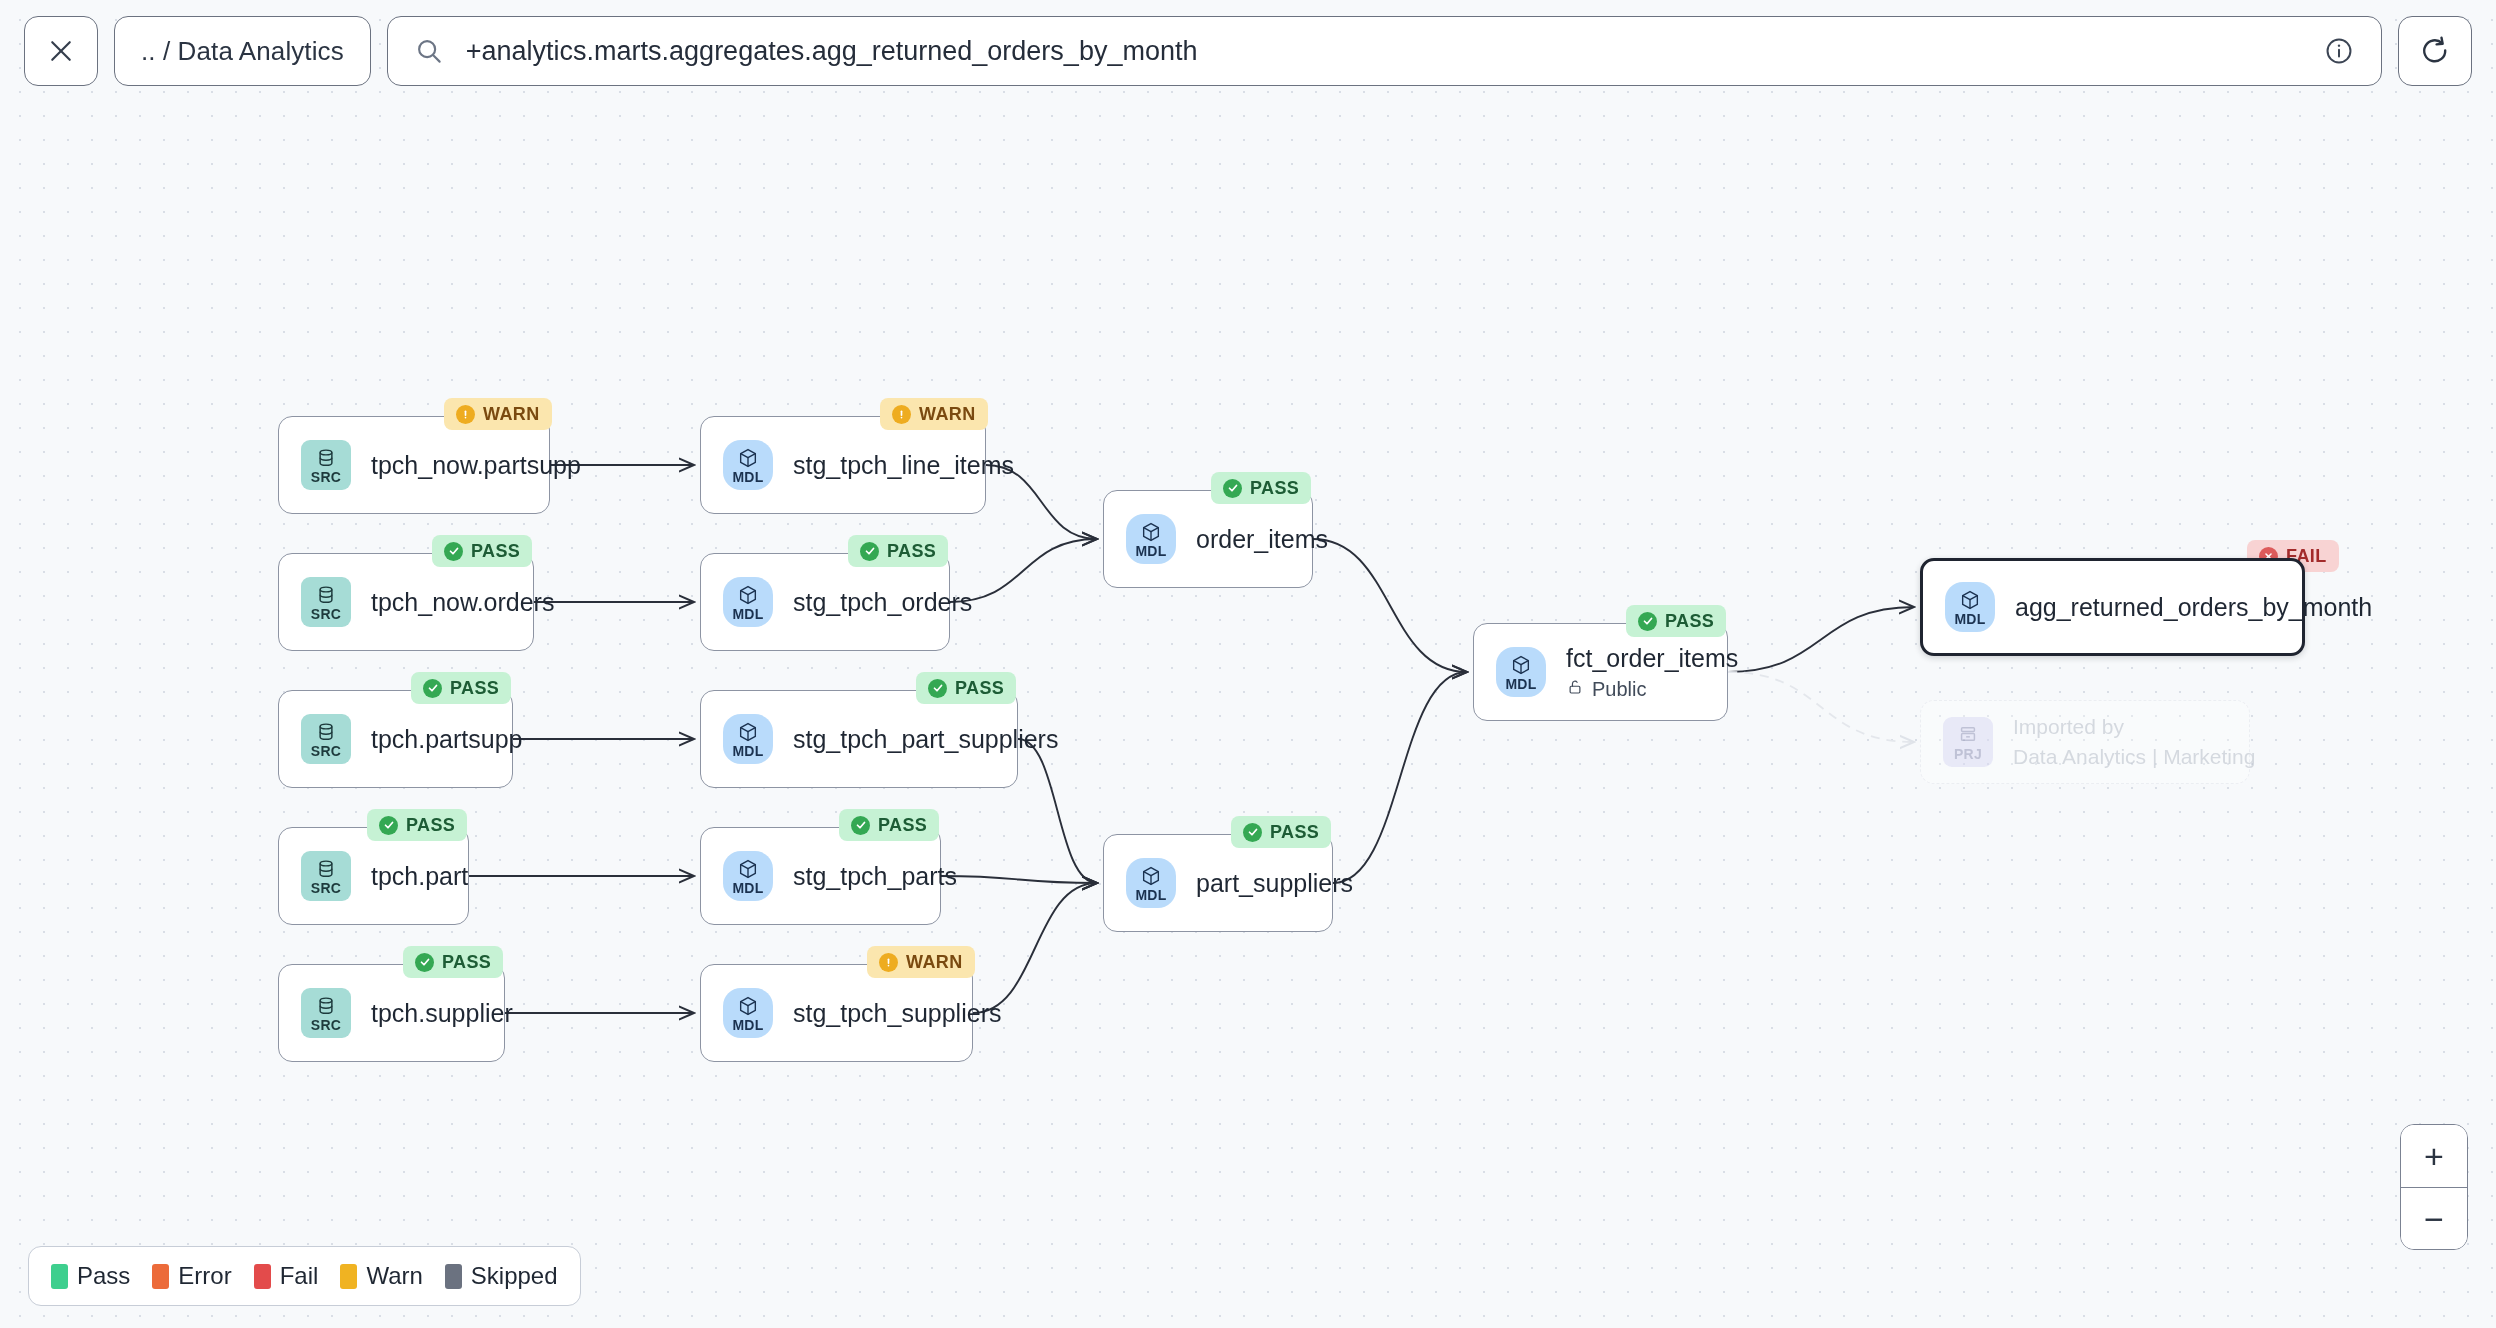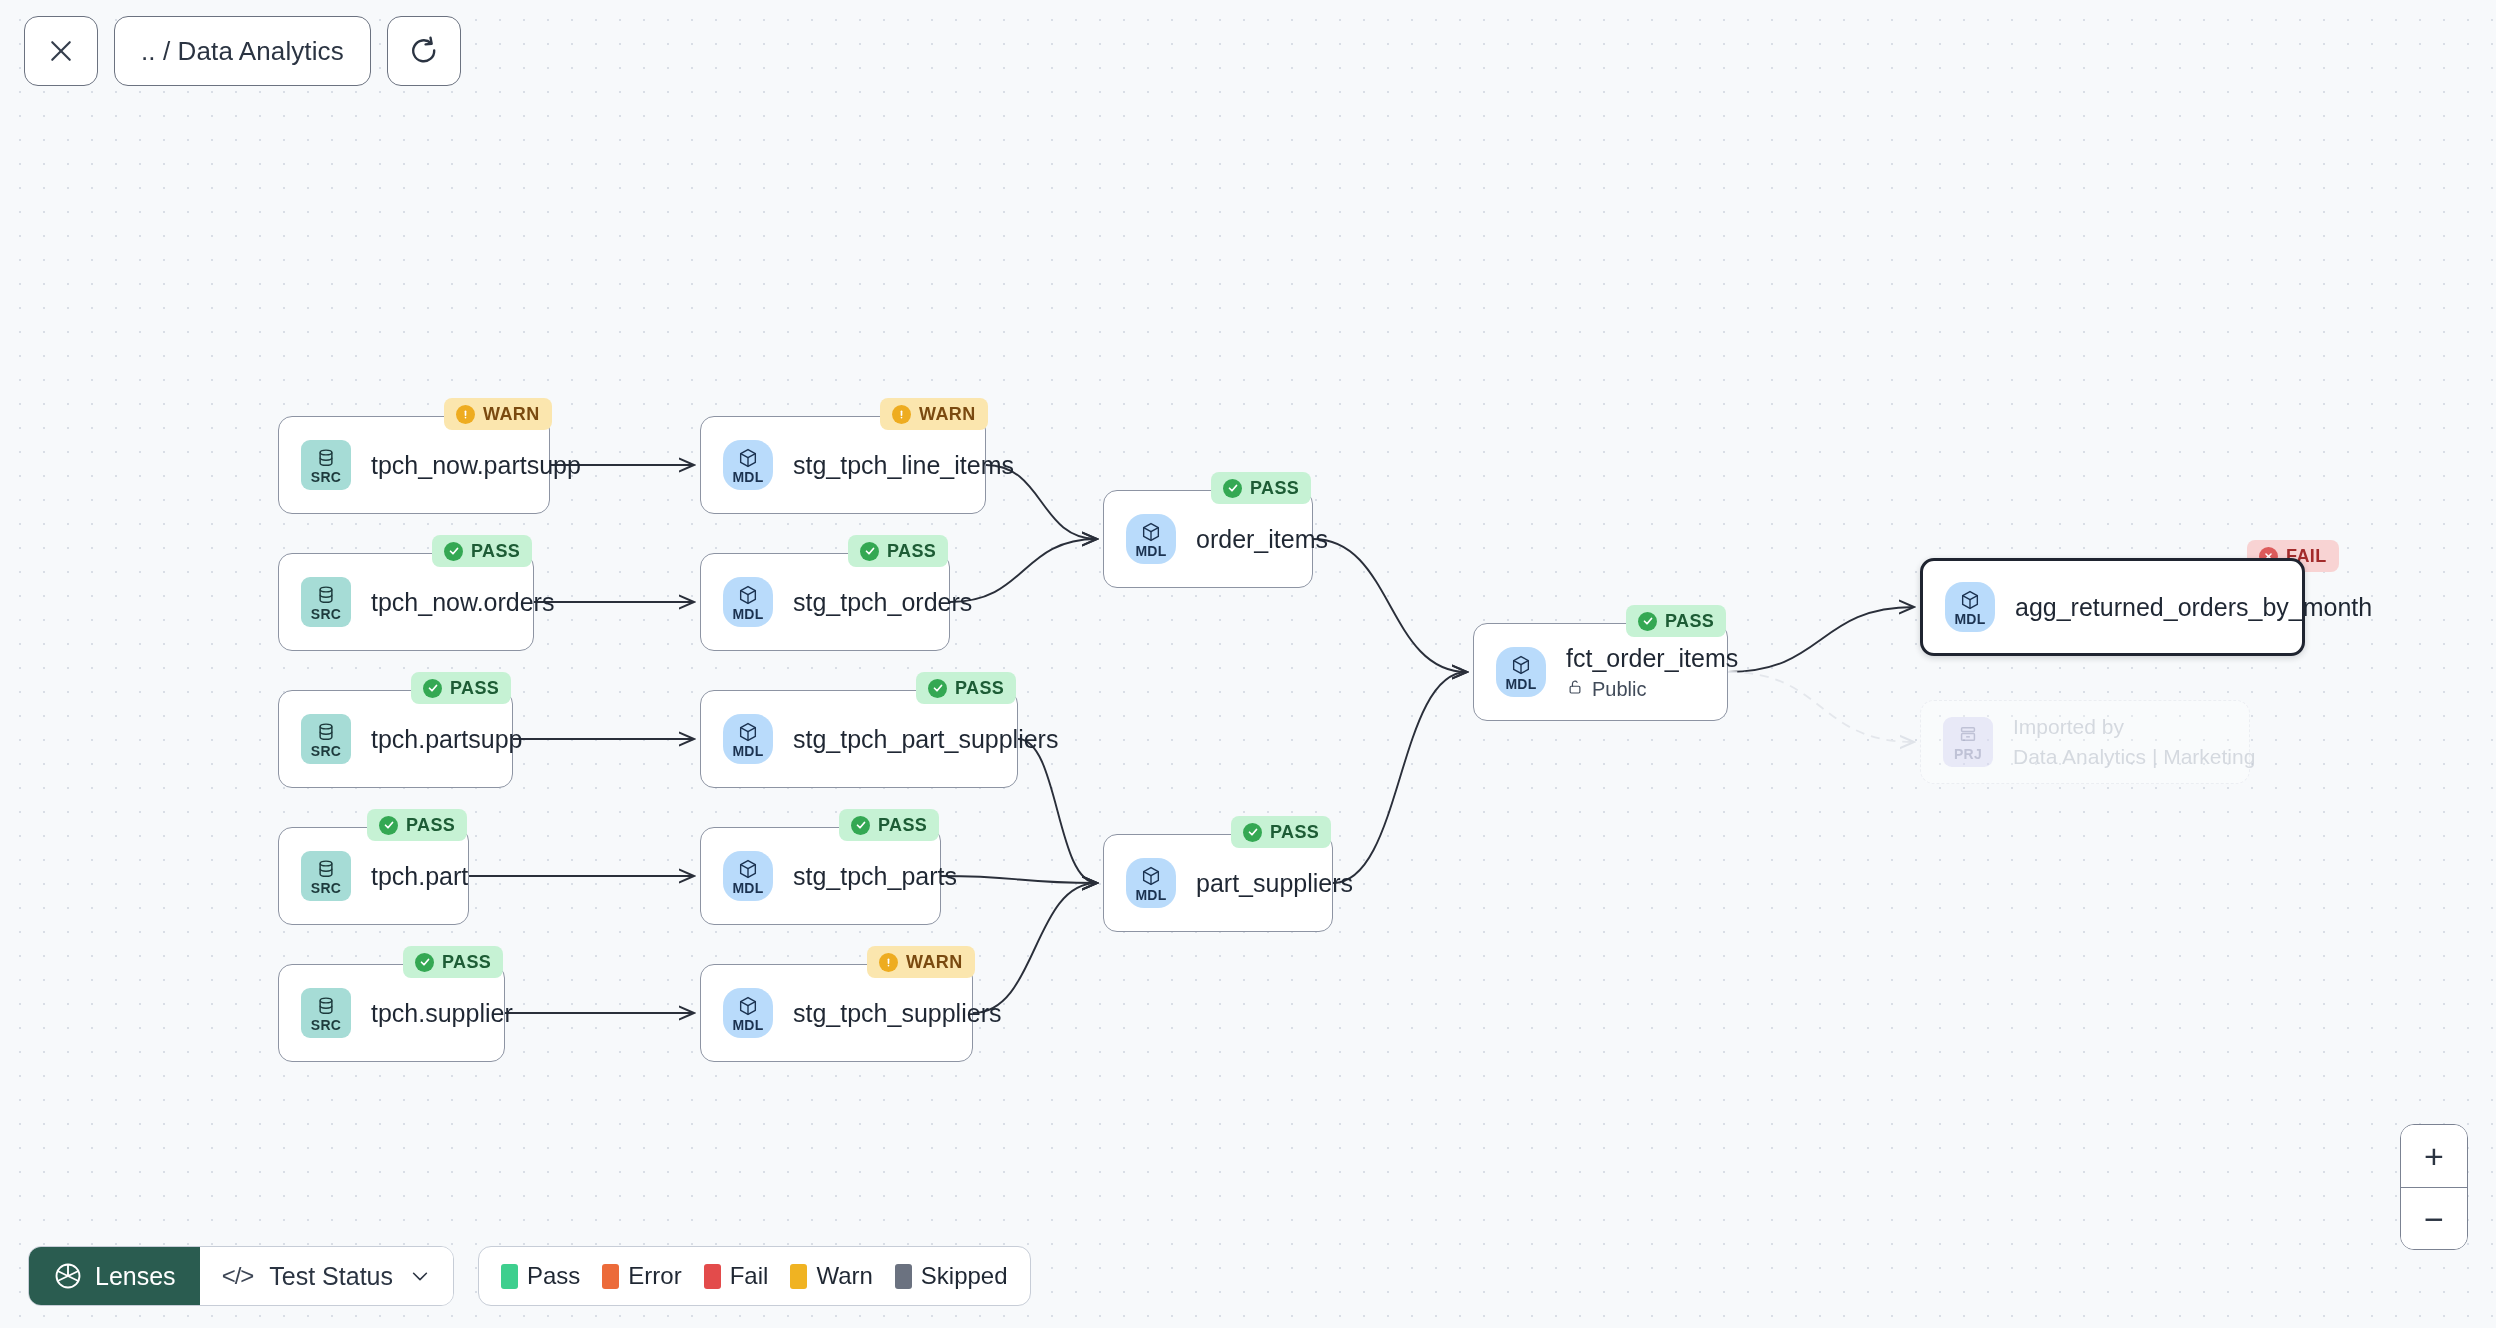--- a/index.html
+++ b/index.html
@@ -223,20 +223,36 @@
           <line x1="5" y1="5" x2="19" y2="19"></line>
             <line x1="19" y1="5" x2="5" y2="19"></line>
         </svg>
       </span>
     </div>
 
     <div class="tb-btn tb-breadcrumb">
       <span>.. / Data Analytics</span>
     </div>
 
+    <div class="tb-btn tb-search">
+      <span>
+        <svg class="icon-svg" width="30" height="30" viewBox="0 0 24 24" fill="none" stroke="#6c7585" stroke-width="1.7" stroke-linecap="round">
+          <circle cx="10.5" cy="10.5" r="6.4"></circle>
+            <line x1="15.4" y1="15.4" x2="20.5" y2="20.5"></line>
+        </svg>
+      </span>
+      <span class="qtext" title="Search lineage">+analytics.marts.aggregates.agg_returned_orders_by_month</span>
+      <span class="info">
+        <svg class="icon-svg" width="32" height="32" viewBox="0 0 24 24" fill="none" stroke="#3c4554" stroke-width="1.5" stroke-linecap="round">
+          <circle cx="12" cy="12" r="8.6"></circle>
+          <line x1="12" y1="11" x2="12" y2="16.2"></line>
+          <circle cx="12" cy="8" r="0.9" fill="#3c4554" stroke="none"></circle>
+        </svg>
+      </span>
+    </div>
 
     <div class="tb-btn tb-square">
       <span>
         <svg class="icon-svg" width="34" height="34" viewBox="0 0 24 24" fill="none" stroke="#2b3442" stroke-width="1.7" stroke-linecap="round" stroke-linejoin="round">
           <path d="M19.2 11.6a7.4 7.4 0 1 1-2.3-5.1"></path>
           <polyline points="16.6,2.6 17.4,6.9 13.1,7.3"></polyline>
         </svg>
       </span>
     </div>
   </div>
@@ -588,42 +604,20 @@
             <div class="node-sub">
               <span>Data Analytics | Marketing</span>
             </div>
           </div>
         </div>
       </div>
   </div>
 
   <div class="bottombar">
 
-    <div class="lens-group">
-      <div class="lens-btn">
-        <span>
-          <svg class="icon-svg" width="30" height="30" viewBox="0 0 24 24" fill="none" stroke="#ffffff" stroke-width="1.5">
-            <circle cx="12" cy="12" r="9.2"></circle>
-            <path d="M12 2.8 L12 12 L20.3 16"></path>
-            <path d="M20.3 8 L12 12 L3.7 8"></path>
-            <path d="M3.7 16 L12 12"></path>
-          </svg>
-        </span>
-        <span>Lenses</span>
-      </div>
-      <div class="teststatus-btn">
-        <span class="code-ico">&lt;/&gt;</span>
-        <span>Test Status</span>
-        <span>
-          <svg class="icon-svg" width="22" height="22" viewBox="0 0 24 24" fill="none" stroke="#2b3442" stroke-width="1.7" stroke-linecap="round" stroke-linejoin="round">
-            <polyline points="5,9 12,16 19,9"></polyline>
-          </svg>
-        </span>
-      </div>
-    </div>
 
     <div class="legend" id="legend">
         <div class="legend-item">
           <span class="legend-swatch" style="background:#3ecf8e"></span>
           <span>Pass</span>
         </div>
         <div class="legend-item">
           <span class="legend-swatch" style="background:#ec6b3a"></span>
           <span>Error</span>
         </div>

